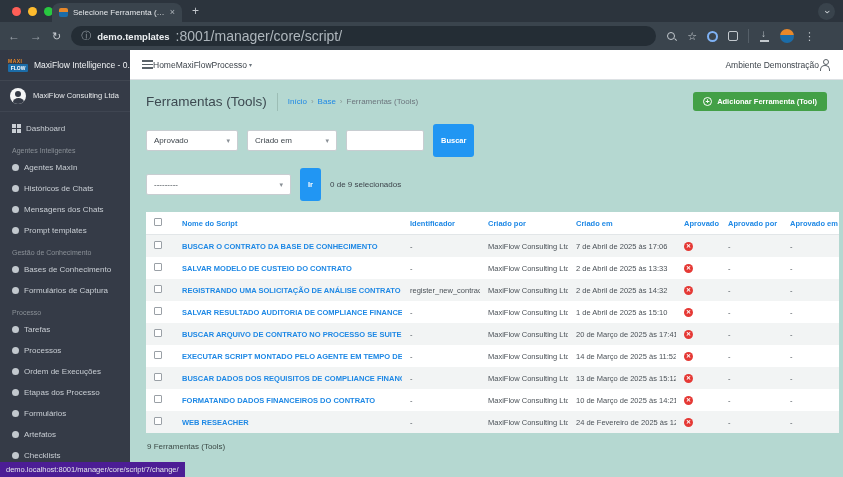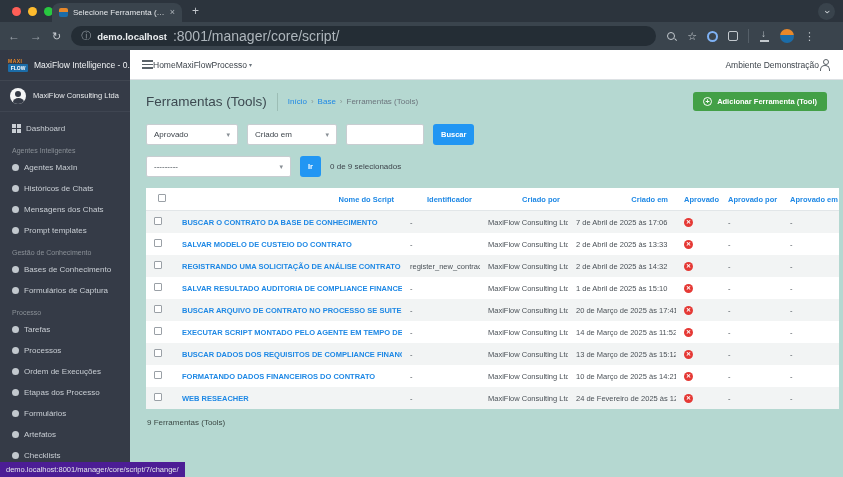--- a/index.html
+++ b/index.html
@@ -110,28 +110,28 @@
                  align-items:center; justify-content:center; font-size:7px; line-height:7px; font-weight:bold; }
 
   .filters { display:flex; align-items:center; gap:9px; margin-bottom:11px; }
   .sel { background:#fff; border:1px solid #c8cdd1; border-radius:2px; height:21px; display:flex;
          align-items:center; justify-content:space-between; padding:0 7px; font-size:8px; color:#3d444b; }
   .sel .sel-caret { color:#888f95; font-size:7px; }
   .sel.w-aprovado { width:92px; } .sel.w-criado { width:90px; }
   .search-box { width:78px; height:21px; border:1px solid #c8cdd1; border-radius:2px; background:#fff;
                 font-size:8px; padding:0 5px; outline:none; font-family:inherit; }
   .btn-blue { background:#2196f3; color:#fff; border:none; border-radius:3px; font-size:7.5px; font-weight:bold;
-              height:21px; padding:0 8px; }
+              height:33px; padding:0 8px; }
 
   .actions { display:flex; align-items:center; gap:9px; margin-bottom:11px; }
   .sel.w-action { width:145px; }
   .sel-count { font-size:8px; color:#3d444b; }
 
   table.list { width:100%; border-collapse:collapse; background:#fff; table-layout:fixed; }
-  table.list th { font-size:7.5px; font-weight:bold; color:#1e88e5; text-align:right; padding:6px 8px;
+  table.list th { font-size:7.5px; font-weight:bold; color:#1e88e5; text-align:left; padding:6px 8px;
                   border-bottom:1px solid #e2e6e8; white-space:nowrap; overflow:hidden;margin-left:40px; }
   table.list td { font-size:7.5px; color:#4a5157; padding:6px 8px; white-space:nowrap; overflow:hidden; }
   table.list tbody tr:nth-child(odd) { background:#f2f4f4; }
   table.list tbody tr:nth-child(even) { background:#fff; }
   td.name a { color:#1e88e5; font-weight:bold; text-decoration:none; }
   .cb { width:8px; height:8px; border:1px solid #9aa0a6; border-radius:1px; background:#fff; display:inline-block; }
   .no-ic { width:9px; height:9px; border-radius:50%; background:#e53935; color:#fff; display:inline-flex;
            align-items:center; justify-content:center; font-size:6px; line-height:6px; font-weight:bold; }
   col.c-cb { width:28px; } col.c-name { width:228px; } col.c-id { width:78px; }
   col.c-by { width:88px; } col.c-at { width:108px; } col.c-ap { width:44px; }
@@ -161,21 +161,21 @@
       <span class="chev">›</span>
     </div>
 </div>
 
 <div class="toolbar">
   <span class="navbtn">←</span>
   <span class="navbtn">→</span>
   <span class="navbtn reload">↻</span>
   <div class="urlpill">
     <span class="info-ic">ⓘ</span>
-    <span class="url-host">demo.localhost</span>
+    <span class="url-host">demo.templates</span>
       <span class="url-path">:8001/manager/core/script/</span>
   </div>
   <span class="zoom-ic"></span>
   <span class="tb-ic">☆</span>
   <span class="ext-blue"></span>
   <span class="puzzle"></span>
   <span class="tb-sep"></span>
   <span class="dl-ic"></span>
   <span class="avatar-chip"></span>
   <span class="kebab">⋮</span>

